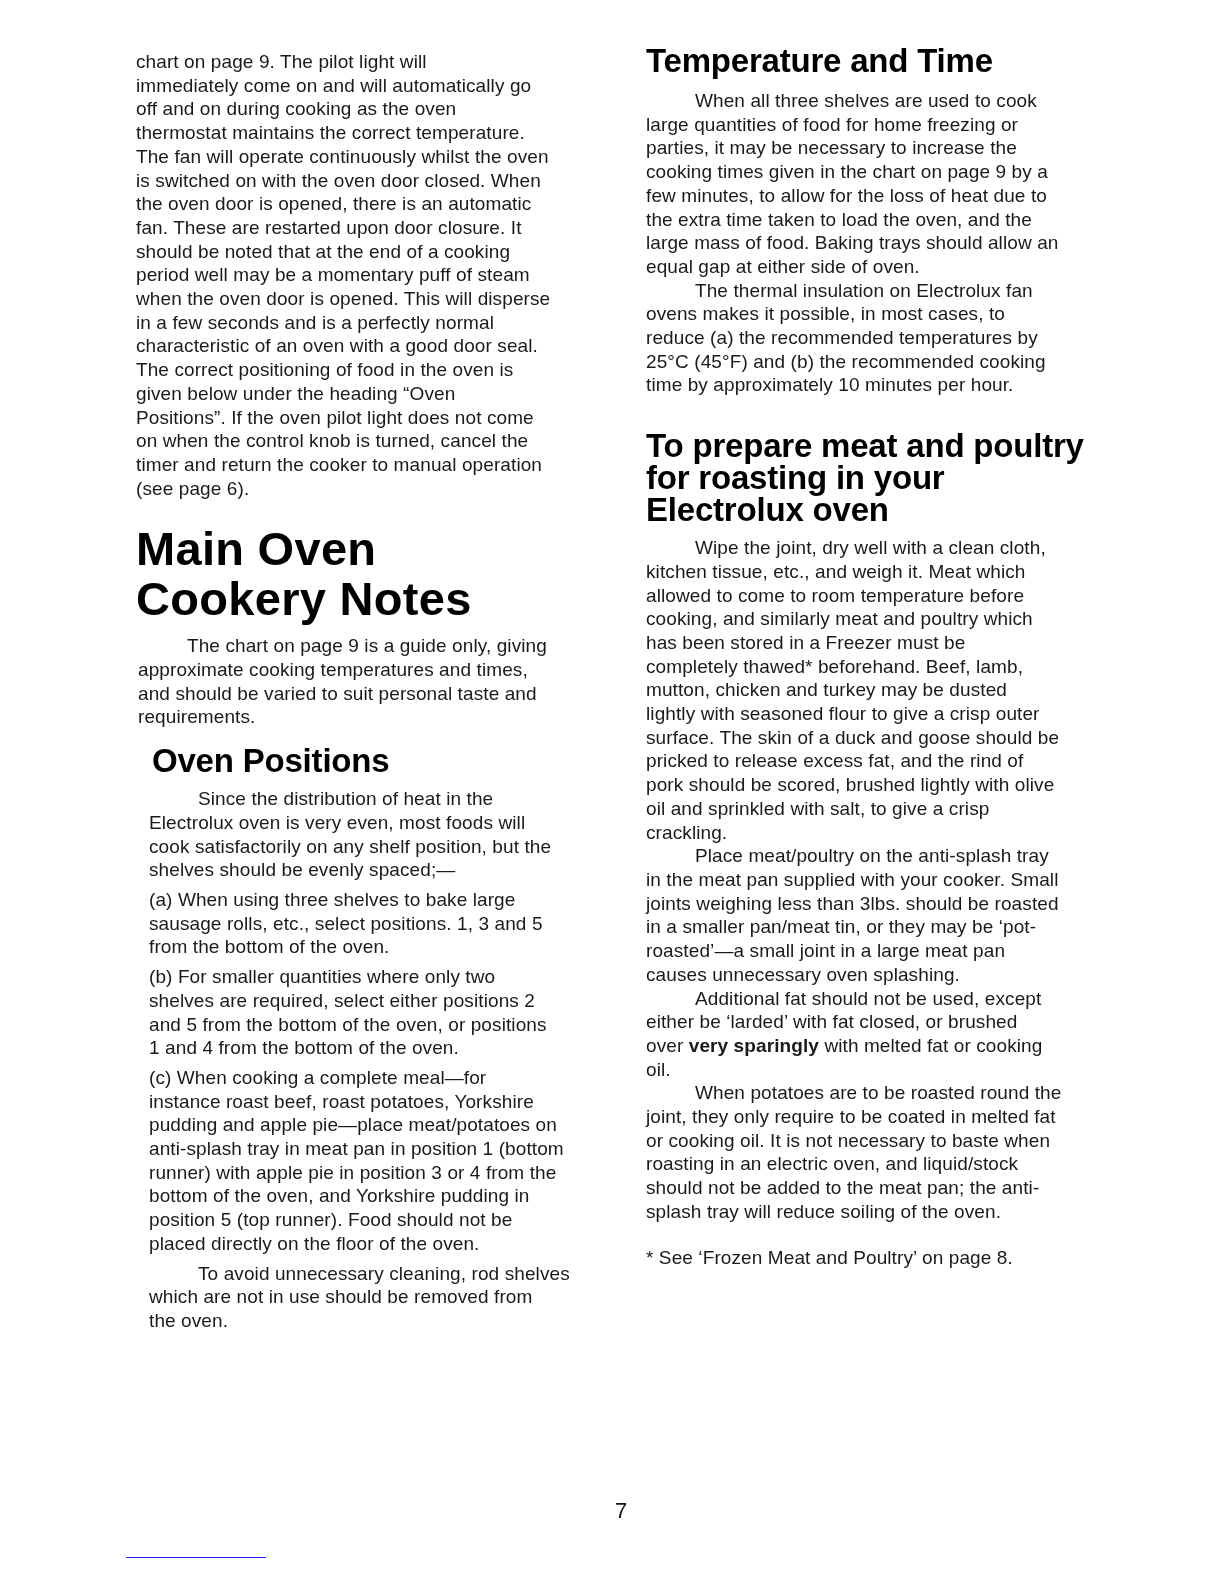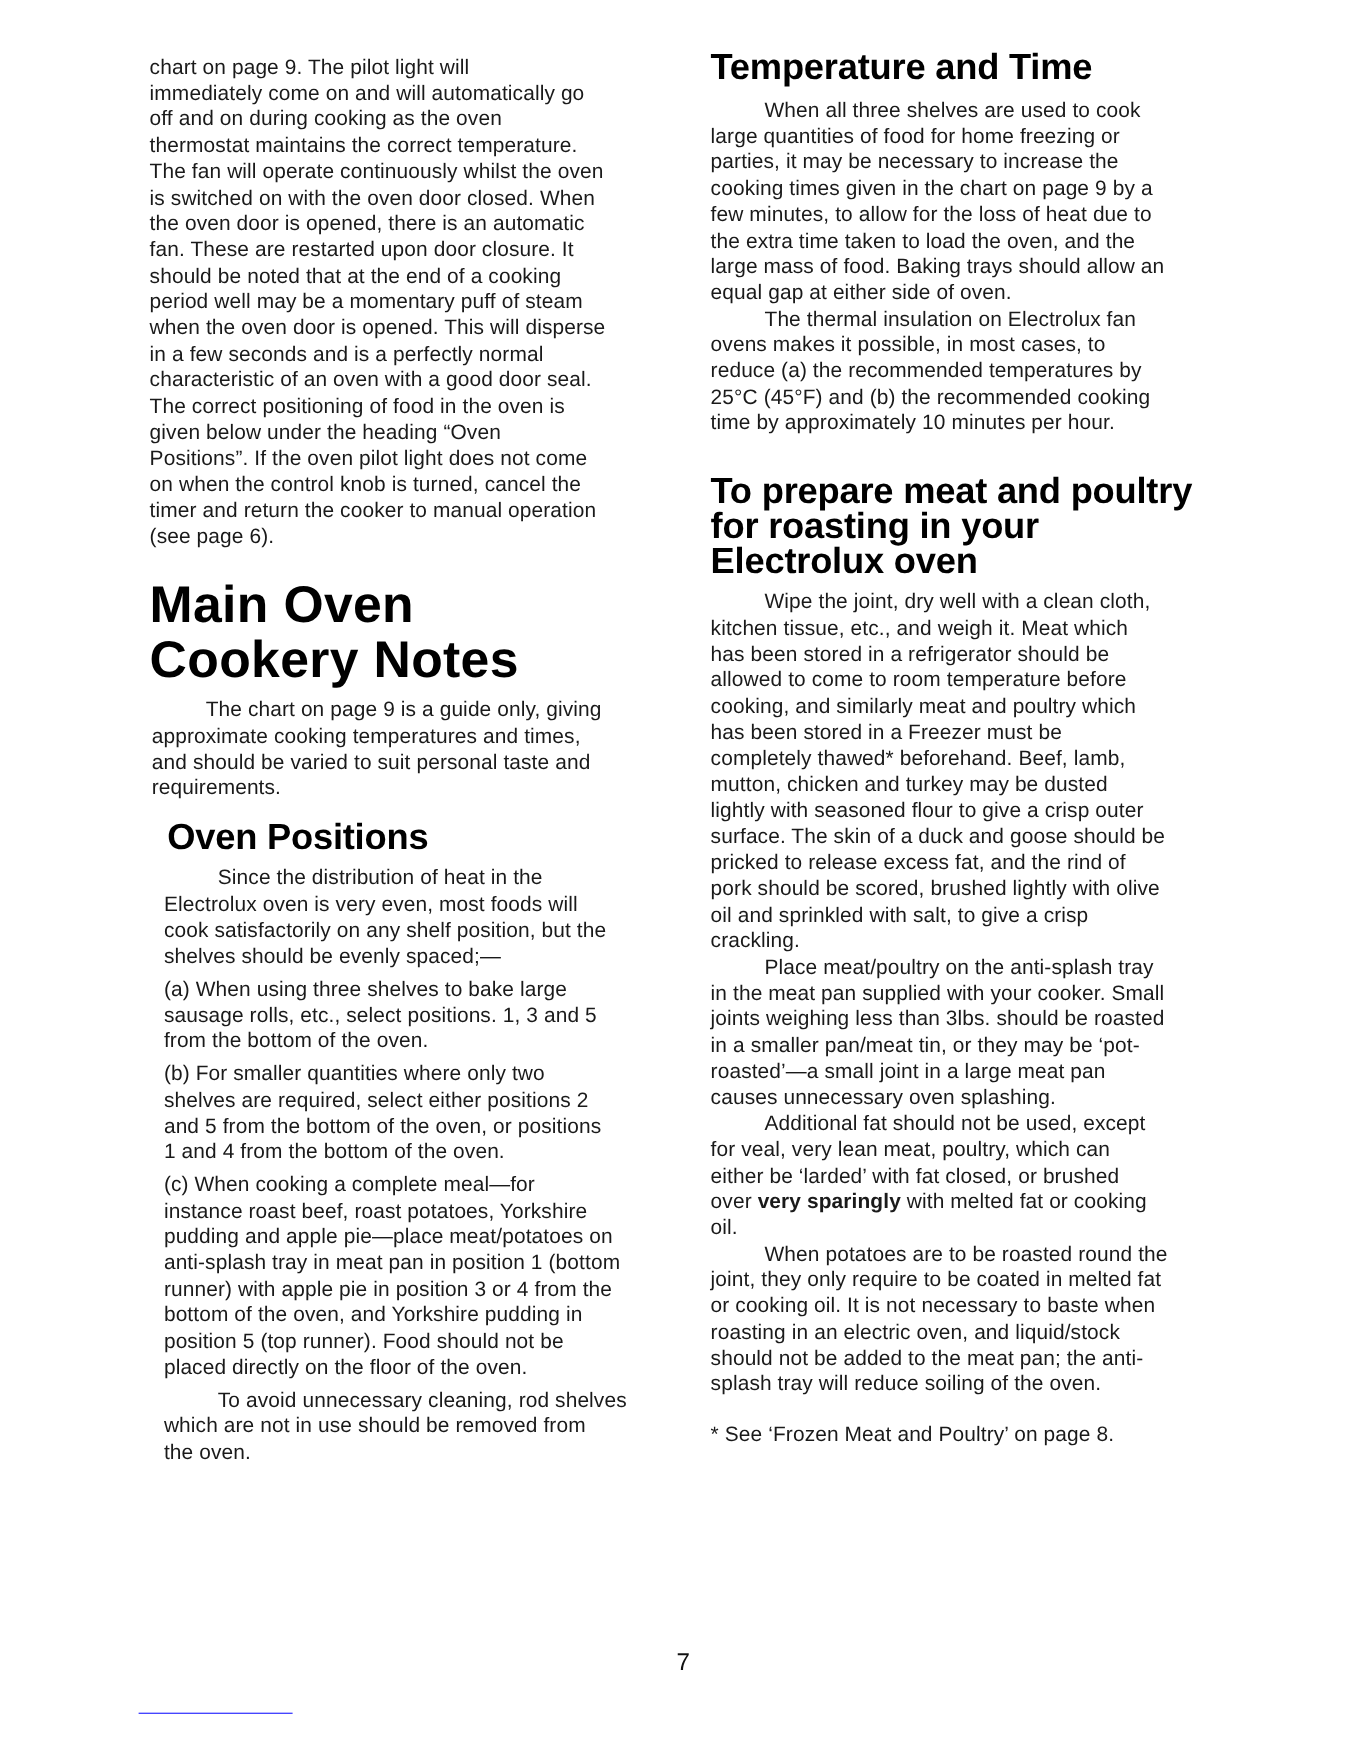--- a/index.html
+++ b/index.html
@@ -155,21 +155,20 @@
     <div>
       <div class="h-mid">To prepare meat and poultry</div>
       <div class="h-mid">for roasting in your</div>
       <div class="h-mid">Electrolux oven</div>
     </div>
     <div style="height:10px"></div>
 
     <div>
       <div class="line indent">Wipe the joint, dry well with a clean cloth,</div>
       <div class="line">kitchen tissue, etc., and weigh it. Meat which</div>
-      <div class="line">has been stored in a refrigerator should be</div>
       <div class="line">allowed to come to room temperature before</div>
       <div class="line">cooking, and similarly meat and poultry which</div>
       <div class="line">has been stored in a Freezer must be</div>
       <div class="line">completely thawed* beforehand. Beef, lamb,</div>
       <div class="line">mutton, chicken and turkey may be dusted</div>
       <div class="line">lightly with seasoned flour to give a crisp outer</div>
       <div class="line">surface. The skin of a duck and goose should be</div>
       <div class="line">pricked to release excess fat, and the rind of</div>
       <div class="line">pork should be scored, brushed lightly with olive</div>
       <div class="line">oil and sprinkled with salt, to give a crisp</div>
@@ -178,21 +177,20 @@
     <div>
       <div class="line indent">Place meat/poultry on the anti-splash tray</div>
       <div class="line">in the meat pan supplied with your cooker. Small</div>
       <div class="line">joints weighing less than 3lbs. should be roasted</div>
       <div class="line">in a smaller pan/meat tin, or they may be ‘pot-</div>
       <div class="line">roasted’—a small joint in a large meat pan</div>
       <div class="line">causes unnecessary oven splashing.</div>
     </div>
     <div>
       <div class="line indent">Additional fat should not be used, except</div>
-      <div class="line">for veal, very lean meat, poultry, which can</div>
       <div class="line">either be ‘larded’ with fat closed, or brushed</div>
       <div class="line"><span>over </span><span class="b">very sparingly</span><span> with melted fat or cooking</span></div>
       <div class="line">oil.</div>
     </div>
     <div>
       <div class="line indent">When potatoes are to be roasted round the</div>
       <div class="line">joint, they only require to be coated in melted fat</div>
       <div class="line">or cooking oil. It is not necessary to baste when</div>
       <div class="line">roasting in an electric oven, and liquid/stock</div>
       <div class="line">should not be added to the meat pan; the anti-</div>

